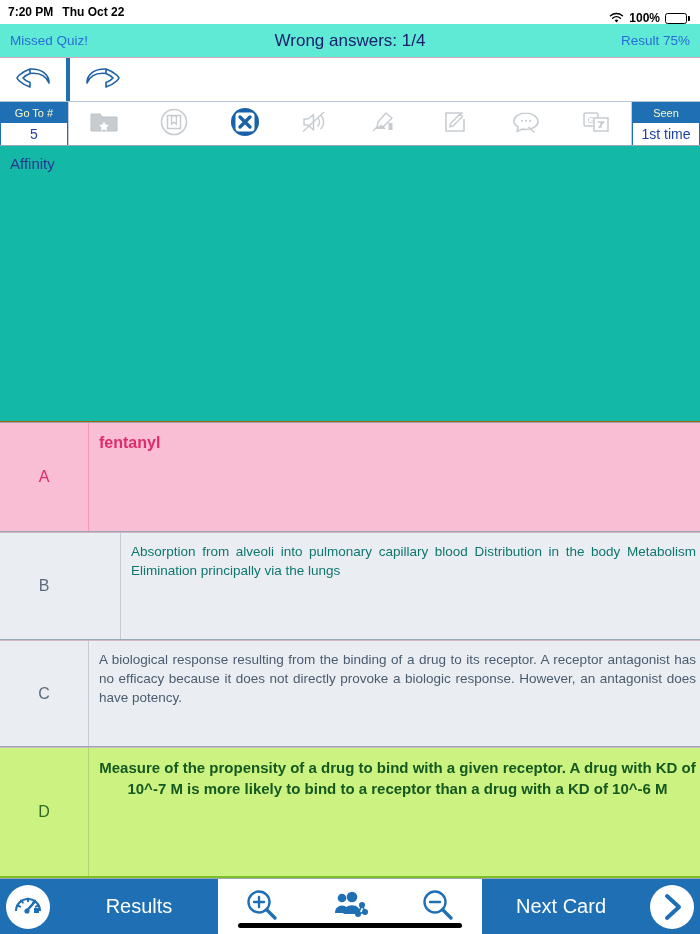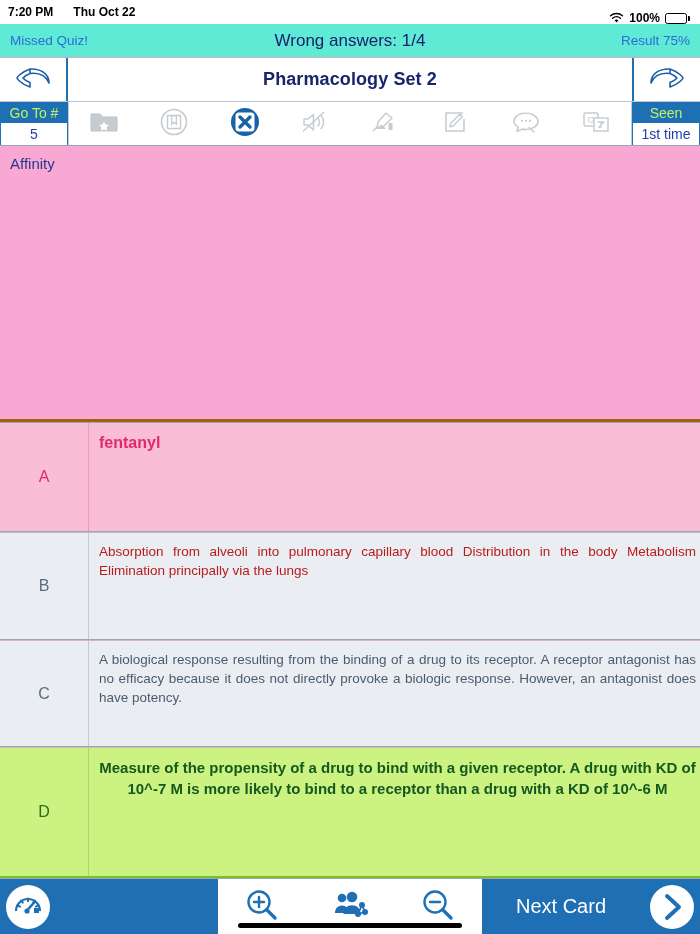--- a/index.html
+++ b/index.html
@@ -22,21 +22,21 @@
     height: 24px;
     flex: 0 0 24px;
     display: flex;
     align-items: center;
     padding: 0 10px 0 8px;
     background: #ffffff;
     font-size: 12px;
     font-weight: bold;
     color: #000000;
   }
-  .sb-left { display: flex; align-items: center; gap: 20px; }
+  .sb-left { display: flex; align-items: center; gap: 9px; }
   .sb-spacer { flex: 1 1 auto; }
   .sb-right { display: flex; align-items: center; gap: 5px; margin-top: 12px; }
   .wifi-ico { display: block; }
   .battery {
     display: inline-flex; align-items: center;
   }
   .bat-body {
     width: 22px; height: 11px;
     border: 1px solid #000; border-radius: 2.5px;
     padding: 1px; background: #fff;
@@ -104,22 +104,22 @@
     border-bottom: 1px solid #9aa7b8;
   }
   .goto-box, .seen-box {
     width: 68px;
     display: flex; flex-direction: column;
     border: 1px solid #1f6fb5;
     background: #ffffff;
     flex: 0 0 68px;
   }
   .goto-head, .seen-head {
-    background: #1f6fb5; color: #bef264;
-    font-size: 14px; text-align: center;
+    background: #1f6fb5; color: #fef9c3;
+    font-size: 11px; text-align: center;
     line-height: 20px; height: 20px;
   }
   .goto-val, .seen-val {
     color: #1e3fa8; font-size: 14px;
     text-align: center; line-height: 22px; height: 22px;
     background: #ffffff;
   }
   .tool-icons {
     flex: 1 1 auto;
     display: flex; align-items: center; justify-content: space-around;
@@ -128,23 +128,23 @@
   }
   .tool-ico {
     width: 44px; height: 40px;
     display: flex; align-items: center; justify-content: center;
   }
 
   
   .question {
     flex: 0 0 276px;
     height: 276px;
-    background: #f9a8d4;
+    background: #14b8a6;
     padding: 8px 10px;
-    border-bottom: 3px solid #a16207;
+    border-bottom: 1px solid #a16207;
     overflow: hidden;
   }
   .question-text {
     font-size: 15px;
     color: #24388f;
     line-height: 1.3;
   }
 
   
   .answers { flex: 1 1 auto; display: flex; flex-direction: column; }
@@ -170,21 +170,21 @@
     border-left: 1px solid rgba(150,160,175,.45);
     padding-left: 10px;
   }
 
   .answer.a { background: #f9bed3; height: 110px; border-top-color:#9aa7b8;}
   .answer.a .ans-letter { color: #e02a6b; }
   .answer.a .ans-body { color: #e02a6b; font-weight: bold; font-size: 16px; text-align: left; border-left-color: rgba(224,42,107,.25); }
 
   .answer.b { background: #eaeef2; height: 108px; }
   .answer.b .ans-letter { color: #5c6b7d; }
-  .answer.b .ans-body { color: #b91c1c; }
+  .answer.b .ans-body { color: #0f766e; margin-left: 32px; }
 
   .answer.c { background: #eaeef2; height: 107px; }
   .answer.c .ans-letter { color: #5c6b7d; }
   .answer.c .ans-body { color: #4a5b6e; }
 
   .answer.d { background: #ccf281; flex: 1 1 auto; border-bottom: 2px solid #7dbf25; }
   .answer.d .ans-letter { color: #2f6b22; }
   .answer.d .ans-body { color: #14591f; font-weight: bold; font-size: 15px; text-align: center; border-left-color: rgba(47,107,34,.2); }
 
   
@@ -264,23 +264,20 @@
   </div>
 
   <div class="titlebar">
     <div class="nav-btn">
       <span>
         <svg width="40" height="30" viewBox="0 0 40 30">
           <path d="M17 6 C6 10 4 15 4 15 C4 15 6 20 17 24 L17 19.5 C12 17.5 10 15 10 15 C10 15 12 12.5 17 10.5 Z
                    M17 6 L17 10.5 C26 9.5 33 13 36 20 C36 11 28 5.5 17 6 Z" fill="none" stroke="#1d5fa5" stroke-width="1.6" stroke-linejoin="round"></path>
         </svg>
       </span>
-    </div>
-    <div class="title-wrap">
-      <span>Pharmacology Set 2</span>
     </div>
     <div class="nav-btn right">
       <span>
         <svg width="40" height="30" viewBox="0 0 40 30">
           <path d="M23 6 C34 10 36 15 36 15 C36 15 34 20 23 24 L23 19.5 C28 17.5 30 15 30 15 C30 15 28 12.5 23 10.5 Z
                    M23 6 L23 10.5 C14 9.5 7 13 4 20 C4 11 12 5.5 23 6 Z" fill="none" stroke="#1d5fa5" stroke-width="1.6" stroke-linejoin="round"></path>
         </svg>
       </span>
     </div>
   </div>
@@ -420,20 +417,21 @@
       <span class="round-ico">
         <svg width="36" height="36" viewBox="0 0 36 36">
           <circle cx="18" cy="18" r="17" fill="#ffffff"></circle>
           <path d="M6 22 a12 12 0 0 1 24 0" fill="none" stroke="#1f6fb5" stroke-width="2.2"></path>
           <path d="M7.5 16.5 l2.6 1.2 M11 11.5 l1.9 2.1 M18 9.5 v2.8 M25 11.5 l-1.9 2.1 M28.5 16.5 l-2.6 1.2" stroke="#1f6fb5" stroke-width="2" stroke-linecap="round"></path>
           <path d="M25 12.5 L17 21.5" stroke="#1f6fb5" stroke-width="2.6" stroke-linecap="round"></path>
           <circle cx="17" cy="22" r="2.6" fill="#1f6fb5"></circle>
           <path d="M24 19 h5 v5 h-5 Z" fill="#1f6fb5"></path>
         </svg>
       </span>
+      <span class="results-label">Results</span>
     </div>
 
     <div class="center-tools">
 
       <div class="ctool">
         <span>
           <svg width="36" height="36" viewBox="0 0 36 36">
             <circle cx="15" cy="15" r="10.5" fill="none" stroke="#1f6fb5" stroke-width="2.4"></circle>
             <path d="M15 10 v10 M10 15 h10" stroke="#1f6fb5" stroke-width="2.4" stroke-linecap="round"></path>
             <path d="M22.6 22.6 L31 31" stroke="#1f6fb5" stroke-width="3.4" stroke-linecap="round"></path>

